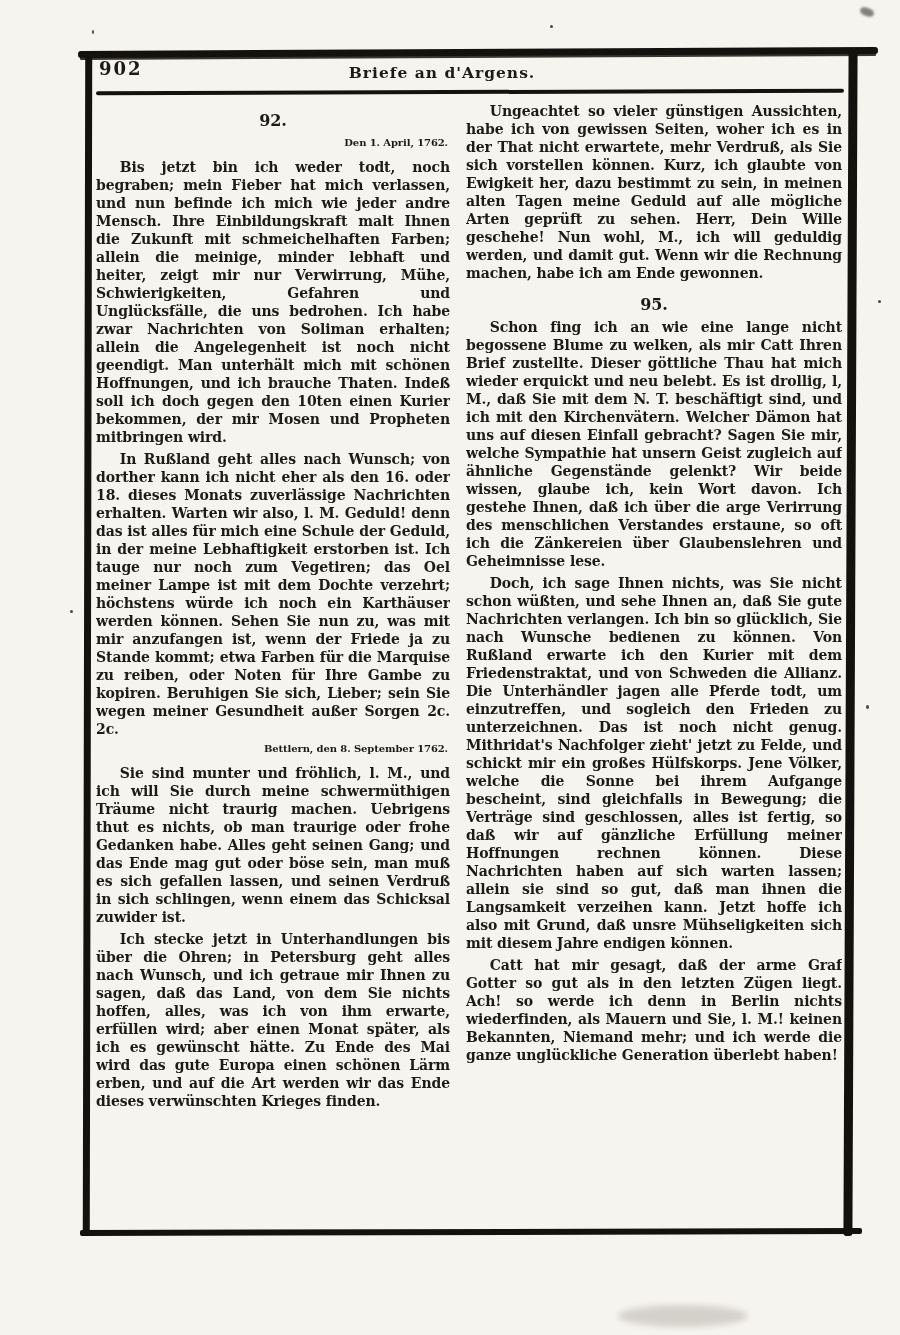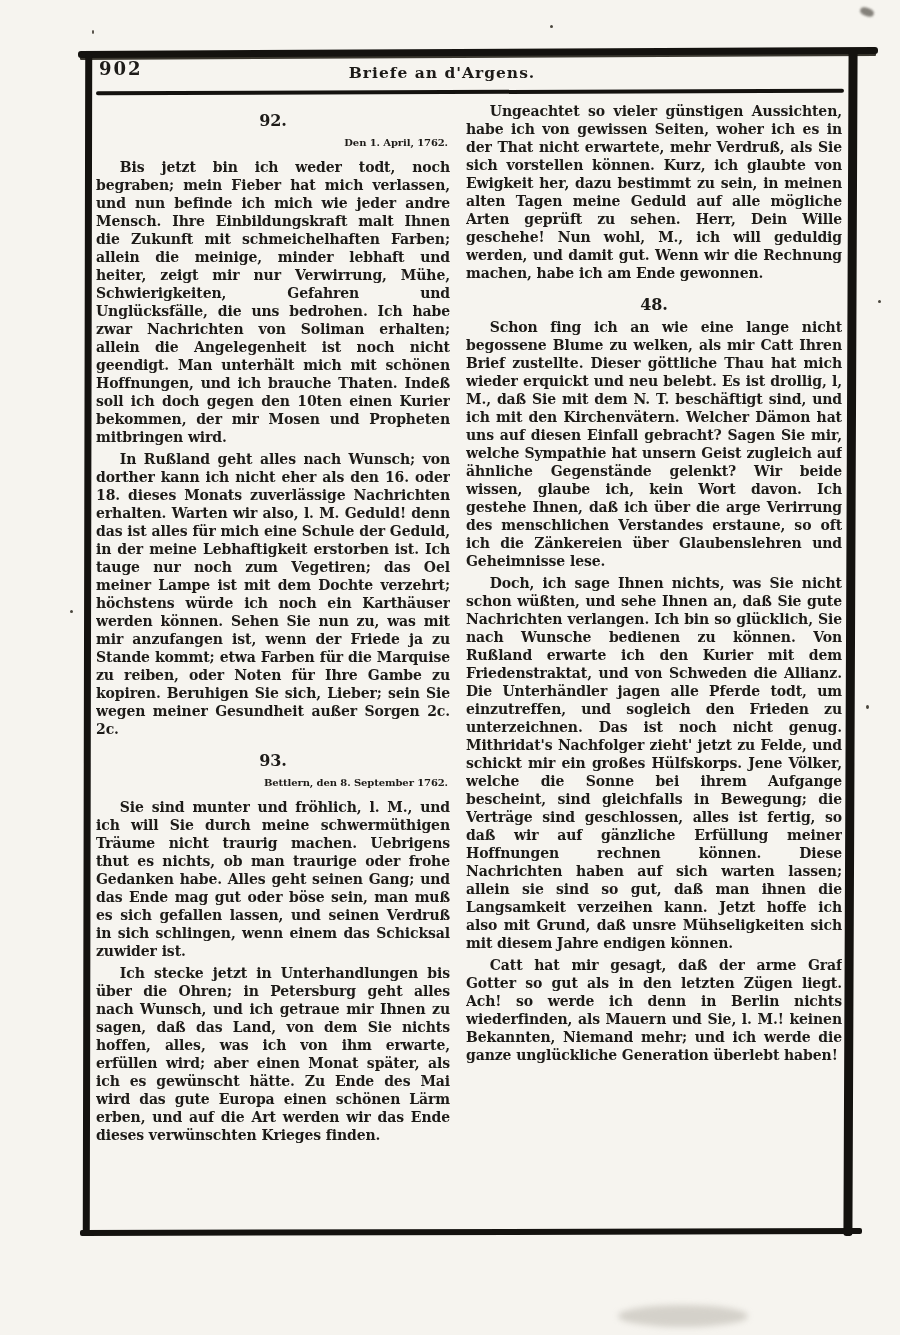--- a/index.html
+++ b/index.html
@@ -43,30 +43,29 @@
 <div class="rule header-rule"></div>
 
 <div class="page-number">902</div>
 <div class="running-title">Briefe an d'Argens.</div>
 
 <div class="column column-left">
   <div class="heading-num">92.</div>
   <div class="date-line">Den 1. April, 1762.</div>
   <p class="para">Bis jetzt bin ich weder todt, noch begraben; mein Fieber hat mich verlassen, und nun befinde ich mich wie jeder andre Mensch. Ihre Einbildungskraft malt Ihnen die Zukunft mit schmeichelhaften Farben; allein die meinige, minder lebhaft und heiter, zeigt mir nur Verwirrung, Mühe, Schwierigkeiten, Gefahren und Unglücksfälle, die uns bedrohen. Ich habe zwar Nachrichten von Soliman erhalten; allein die Angelegenheit ist noch nicht geendigt. Man unterhält mich mit schönen Hoffnungen, und ich brauche Thaten. Indeß soll ich doch gegen den 10ten einen Kurier bekommen, der mir Mosen und Propheten mitbringen wird.</p>
   <p class="para">In Rußland geht alles nach Wunsch; von dorther kann ich nicht eher als den 16. oder 18. dieses Monats zuverlässige Nachrichten erhalten. Warten wir also, l. M. Geduld! denn das ist alles für mich eine Schule der Geduld, in der meine Lebhaftigkeit erstorben ist. Ich tauge nur noch zum Vegetiren; das Oel meiner Lampe ist mit dem Dochte verzehrt; höchstens würde ich noch ein Karthäuser werden können. Sehen Sie nun zu, was mit mir anzufangen ist, wenn der Friede ja zu Stande kommt; etwa Farben für die Marquise zu reiben, oder Noten für Ihre Gambe zu kopiren. Beruhigen Sie sich, Lieber; sein Sie wegen meiner Gesundheit außer Sorgen 2c. 2c.</p>
-  <div class="heading-num">93.</div>
   <div class="date-line">Bettlern, den 8. September 1762.</div>
   <p class="para">Sie sind munter und fröhlich, l. M., und ich will Sie durch meine schwermüthigen Träume nicht traurig machen. Uebrigens thut es nichts, ob man traurige oder frohe Gedanken habe. Alles geht seinen Gang; und das Ende mag gut oder böse sein, man muß es sich gefallen lassen, und seinen Verdruß in sich schlingen, wenn einem das Schicksal zuwider ist.</p>
   <p class="para">Ich stecke jetzt in Unterhandlungen bis über die Ohren; in Petersburg geht alles nach Wunsch, und ich getraue mir Ihnen zu sagen, daß das Land, von dem Sie nichts hoffen, alles, was ich von ihm erwarte, erfüllen wird; aber einen Monat später, als ich es gewünscht hätte. Zu Ende des Mai wird das gute Europa einen schönen Lärm erben, und auf die Art werden wir das Ende dieses verwünschten Krieges finden.</p>
 
 </div>
 
 <div class="column column-right">
   <p class="para">Ungeachtet so vieler günstigen Aussichten, habe ich von gewissen Seiten, woher ich es in der That nicht erwartete, mehr Verdruß, als Sie sich vorstellen können. Kurz, ich glaubte von Ewigkeit her, dazu bestimmt zu sein, in meinen alten Tagen meine Geduld auf alle mögliche Arten geprüft zu sehen. Herr, Dein Wille geschehe! Nun wohl, M., ich will geduldig werden, und damit gut. Wenn wir die Rechnung machen, habe ich am Ende gewonnen.</p>
-  <div class="heading-num">48.</div>
+  <div class="heading-num">95.</div>
   <p class="para">Schon fing ich an wie eine lange nicht begossene Blume zu welken, als mir Catt Ihren Brief zustellte. Dieser göttliche Thau hat mich wieder erquickt und neu belebt. Es ist drollig, l, M., daß Sie mit dem N. T. beschäftigt sind, und ich mit den Kirchenvätern. Welcher Dämon hat uns auf diesen Einfall gebracht? Sagen Sie mir, welche Sympathie hat unsern Geist zugleich auf ähnliche Gegenstände gelenkt? Wir beide wissen, glaube ich, kein Wort davon. Ich gestehe Ihnen, daß ich über die arge Verirrung des menschlichen Verstandes erstaune, so oft ich die Zänkereien über Glaubenslehren und Geheimnisse lese.</p>
   <p class="para">Doch, ich sage Ihnen nichts, was Sie nicht schon wüßten, und sehe Ihnen an, daß Sie gute Nachrichten verlangen. Ich bin so glücklich, Sie nach Wunsche bedienen zu können. Von Rußland erwarte ich den Kurier mit dem Friedenstraktat, und von Schweden die Allianz. Die Unterhändler jagen alle Pferde todt, um einzutreffen, und sogleich den Frieden zu unterzeichnen. Das ist noch nicht genug. Mithridat's Nachfolger zieht' jetzt zu Felde, und schickt mir ein großes Hülfskorps. Jene Völker, welche die Sonne bei ihrem Aufgange bescheint, sind gleichfalls in Bewegung; die Verträge sind geschlossen, alles ist fertig, so daß wir auf gänzliche Erfüllung meiner Hoffnungen rechnen können. Diese Nachrichten haben auf sich warten lassen; allein sie sind so gut, daß man ihnen die Langsamkeit verzeihen kann. Jetzt hoffe ich also mit Grund, daß unsre Mühseligkeiten sich mit diesem Jahre endigen können.</p>
   <p class="para">Catt hat mir gesagt, daß der arme Graf Gotter so gut als in den letzten Zügen liegt. Ach! so werde ich denn in Berlin nichts wiederfinden, als Mauern und Sie, l. M.! keinen Bekannten, Niemand mehr; und ich werde die ganze unglückliche Generation überlebt haben!</p>
 
 </div>
 
 <div class="smudge"></div>
 <div class="smudge2"></div>
 <div class="speck" style="left:550px;top:25px;width:3px;height:3px;"></div>
 <div class="speck" style="left:92px;top:30px;width:2px;height:4px;"></div>

